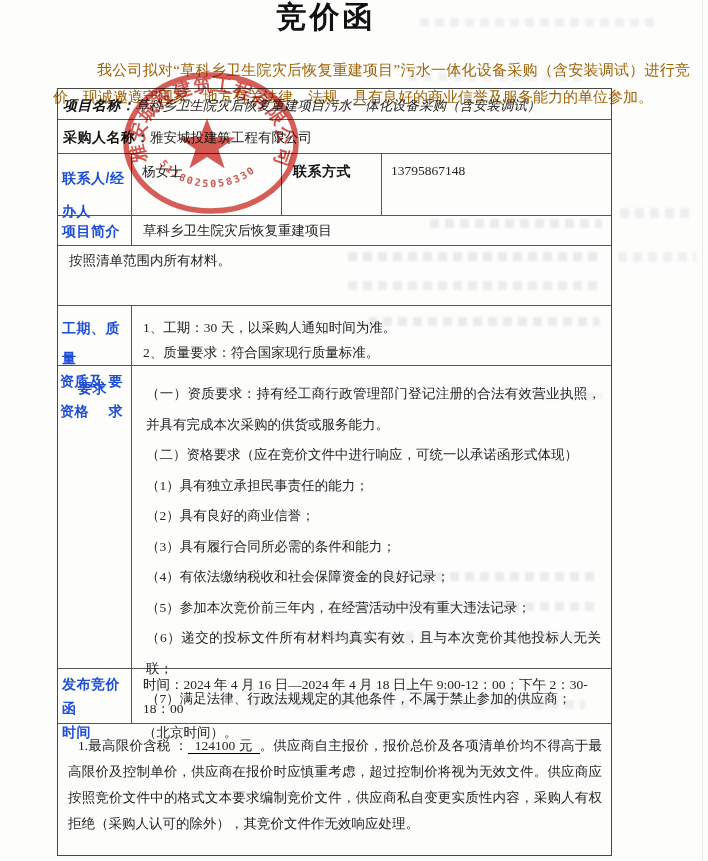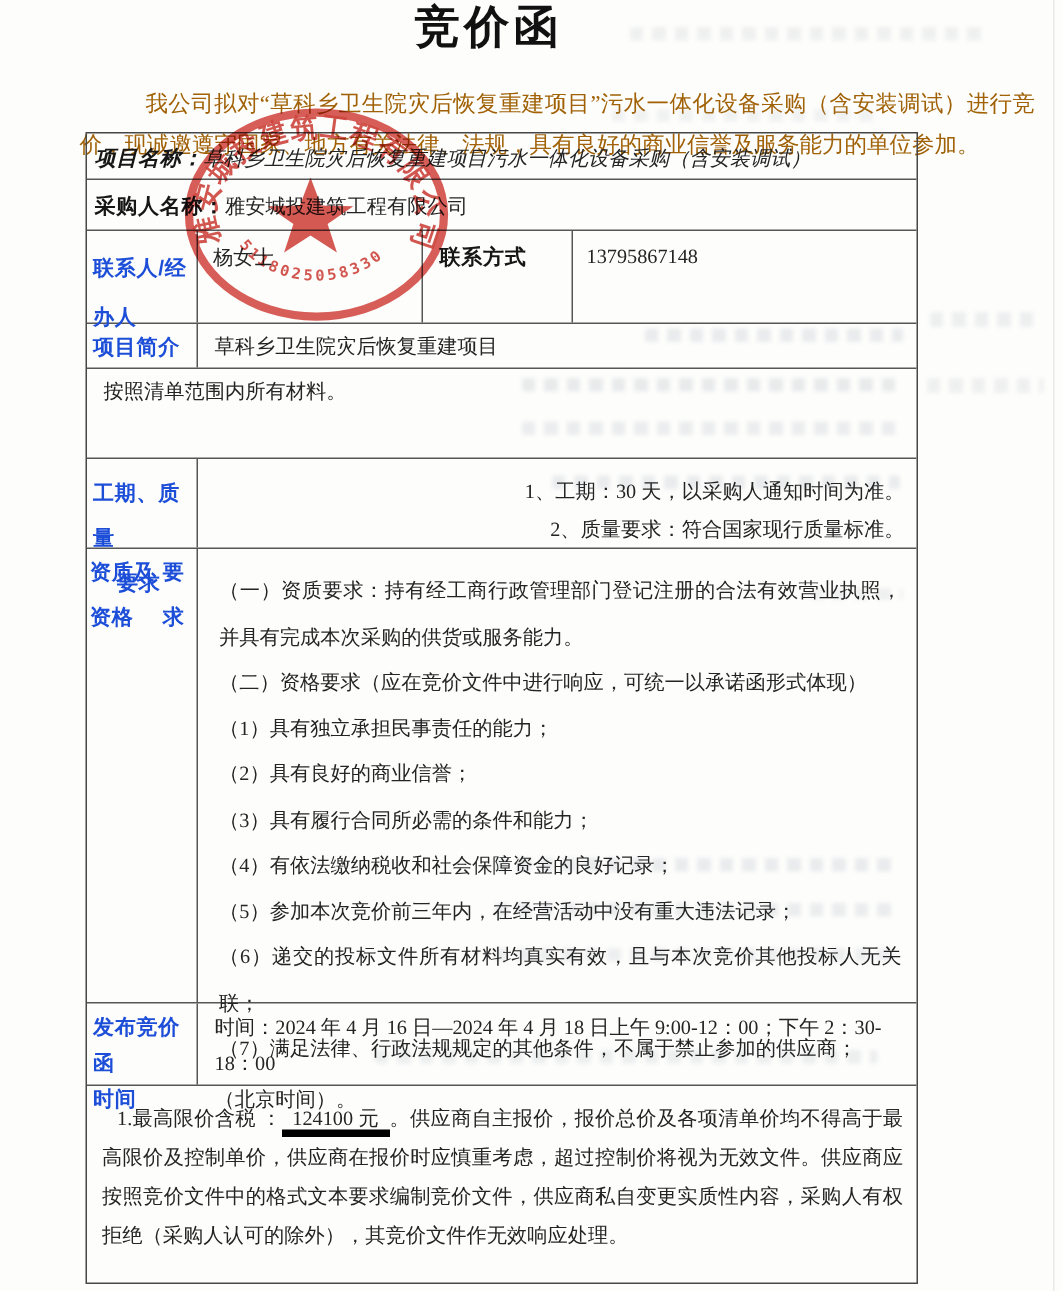--- a/index.html
+++ b/index.html
@@ -1,20 +1,20 @@
 <!DOCTYPE html>
 <html><head>
 <meta charset="utf-8">
 <style>
   html,body{margin:0;padding:0;background:#ffffff;}
   .page{position:relative;width:708px;height:861px;background:#fdfdfc;overflow:hidden;
         font-family:"Liberation Serif","DejaVu Serif",serif;color:#262626;}
   
   .doc-title{position:absolute;top:2px;left:0;width:652px;text-align:center;
-             font-family:Liberation Sans, sans-serif;
+             font-family:Liberation Mono, monospace;
              font-weight:bold;font-size:30px;line-height:34px;letter-spacing:3px;color:#111;}
   
   .intro{position:absolute;left:53px;top:42px;width:637px;font-size:15px;line-height:26.5px;
          text-align:justify;text-indent:44px;color:#a16207;}
   
   .tbl{position:absolute;left:57px;top:88px;width:555px;height:768px;box-sizing:border-box;
        border:1.5px solid #474747;background:transparent;}
   .row{display:flex;box-sizing:border-box;border-bottom:1px solid #565656;}
   .row:last-child{border-bottom:none;}
   .lab{box-sizing:border-box;width:74px;flex:0 0 74px;border-right:1px solid #565656;
@@ -26,33 +26,33 @@
   .r2{height:34px;} .r2 .cell{padding:9px 6px 0 5px;}
   .r3{height:62px;}
   .r3 .lab{padding:8px 0 0 4px;line-height:33px;}
   .c-name{box-sizing:border-box;flex:0 0 150px;border-right:1px solid #565656;padding:9px 4px 0 10px;}
   .c-mlab{box-sizing:border-box;flex:0 0 100px;border-right:1px solid #565656;padding:9px 4px 0 11px;}
   .c-phone{box-sizing:border-box;flex:1 1 auto;padding:9px 4px 0 9px;font-family:"Liberation Serif",serif;}
   .r4{height:30px;} .r4 .lab{padding:7px 0 0 4px;} .r4 .cell{padding:6px 8px 0 11px;}
   .r5{height:60px;} .r5 .lab{padding:6px 0 0 4px;line-height:30px;} .r5 .cell{padding:6px 8px 0 11px;}
   .r6{height:60px;} .r6 .lab{padding:7px 0 0 4px;line-height:30px;}
   .r6 .lab .l2{text-align:center;padding-right:8px;}
-  .r6 .cell{padding:9px 8px 0 11px;line-height:25px;text-align:right;}
+  .r6 .cell{padding:9px 8px 0 11px;line-height:25px;}
   .r7{height:303px;}
   .r7 .lab{display:flex;flex-direction:row;justify-content:space-between;line-height:30px;padding-left:2px;}
   .r7 .lab .l2{text-align:center;padding-right:6px;}
   .r7 .cell{padding:13px 10px 0 14px;line-height:30.5px;text-align:justify;}
   .r7 .cell p{margin:0;}
   .r8{height:55px;} .r8 .lab{padding:3px 0 0 4px;line-height:24px;} .r8 .cell{padding:4px 8px 0 11px;line-height:24px;}
   .r9{height:133px;overflow:hidden;}
   .r9 .lab{padding:41px 0 0 4px;}
   .r9 .cell{padding:9px 9px 0 10px;line-height:26px;text-align:justify;}
   .r9 .cell p{margin:0;}
   .r9 .p1{text-indent:10px;}
-  .u{border-bottom:5px solid #000000;padding:0 7px;}
+  .u{border-bottom:1px solid #000000;padding:0 7px;}
   
   .seal{position:absolute;left:121px;top:70px;mix-blend-mode:multiply;opacity:.92;pointer-events:none;}
   
   .sm{position:absolute;background:repeating-linear-gradient(90deg,rgba(138,145,156,.55) 0 9px,rgba(138,145,156,0) 9px 15px);
       filter:blur(1.3px);border-radius:2px;pointer-events:none;}
   .edge{position:absolute;top:0;right:5px;width:1px;height:861px;background:#d8d8d6;opacity:.5;}
 </style>
 </head>
 <body>
 

